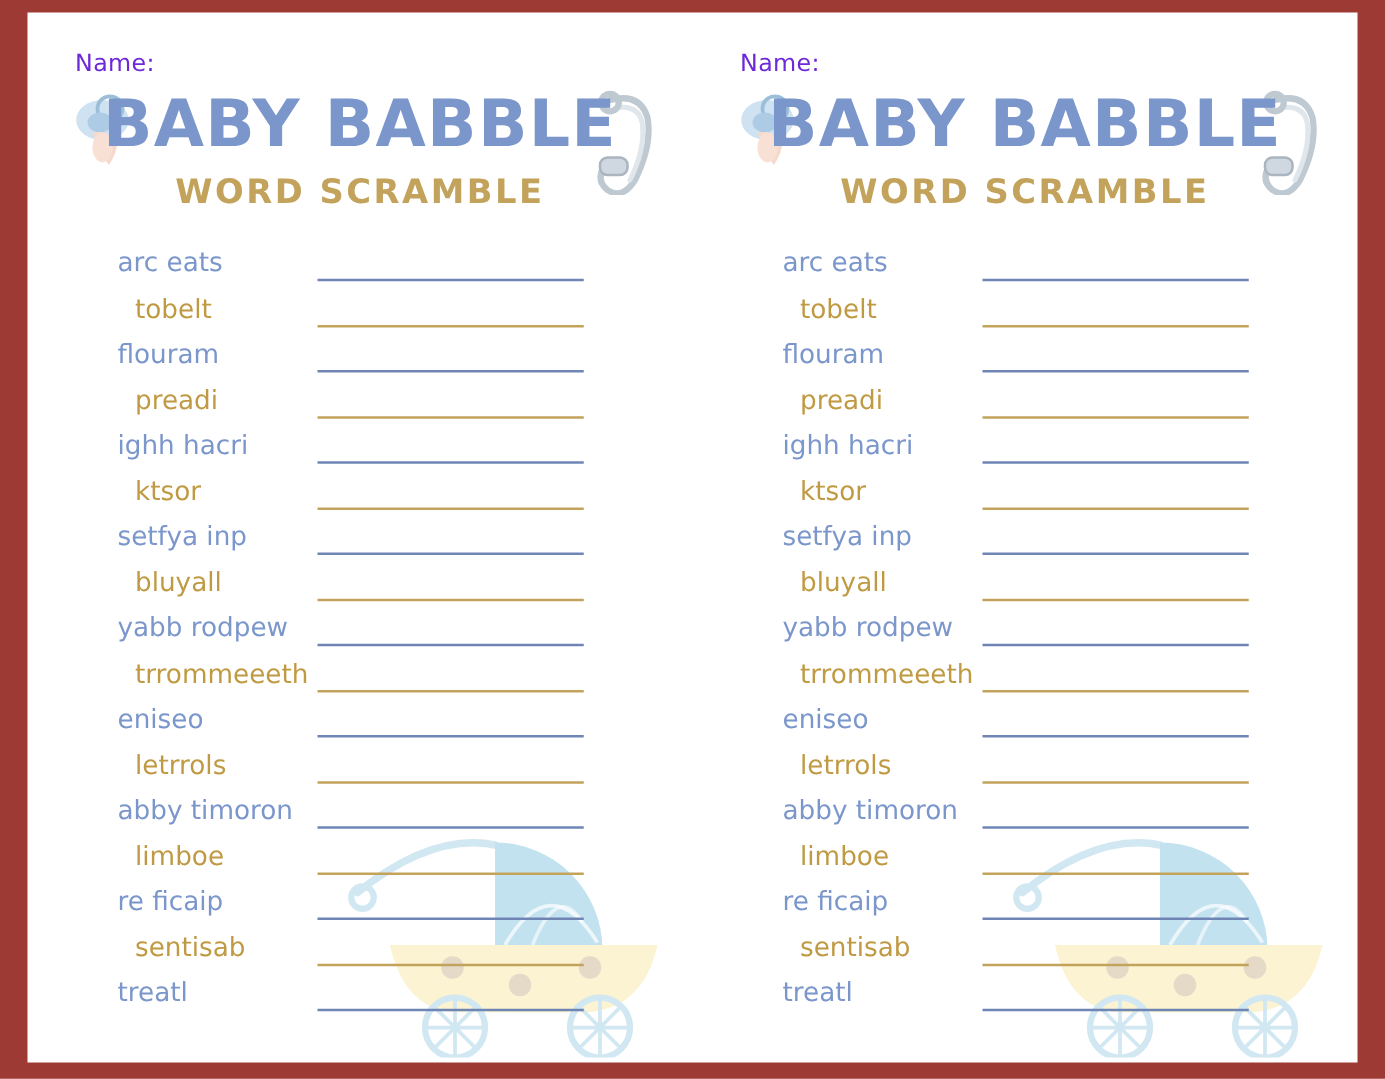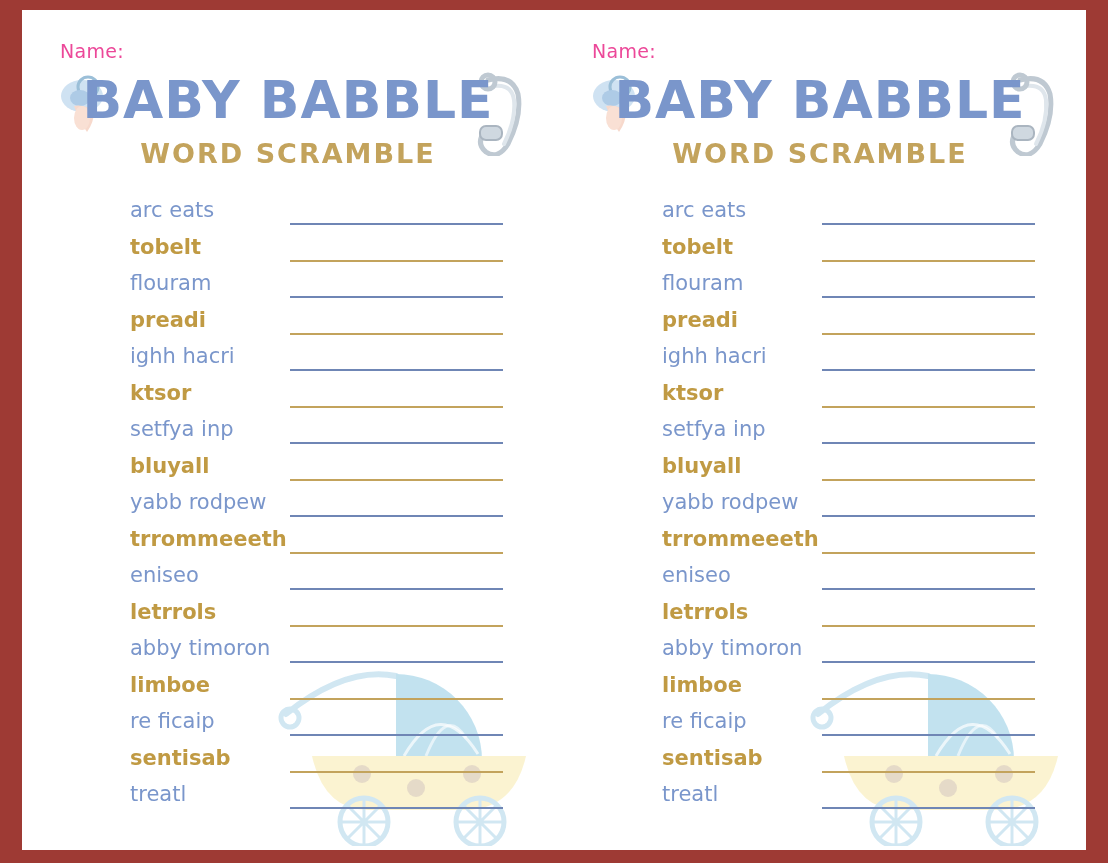--- a/index.html
+++ b/index.html
@@ -34,21 +34,21 @@
     height: 100%;
     overflow: hidden;
   }
 
   
   .name-label {
     position: absolute;
     left: 38px;
     top: 30px;
     font-size: 19px;
-    color: #ec4899;
+    color: #6d28d9;
     font-family: "DejaVu Sans", sans-serif;
     letter-spacing: 0.3px;
   }
 
   
   .title-wrap {
     position: absolute;
     left: 0;
     top: 58px;
     width: 100%;
@@ -86,44 +86,44 @@
     position: absolute;
     right: 22px;
     top: 60px;
     width: 58px;
     height: 86px;
   }
 
   
   .word-list {
     position: absolute;
-    left: 16px;
+    left: 0;
     top: 186px;
     width: 100%;
     z-index: 3;
-    padding-left: 20px;
   }
   .word-row {
     position: relative;
     height: 36.5px;
   }
   .word {
     position: absolute;
     left: 72px;
     top: 2px;
     font-family: "DejaVu Sans", sans-serif;
     font-size: 21px;
     white-space: nowrap;
   }
   .word.blue {
     color: #7a96cb;
   }
   .word.gold {
     color: #c09a43;
-    font-weight: bold;
+    font-weight: normal;
+    margin-left: 14px;
   }
   .answer-line {
     position: absolute;
     left: 232px;
     top: 27px;
     width: 213px;
     height: 2px;
   }
   .answer-line.blue { background: #6f86b5; }
   .answer-line.gold { background: #c3a35c; }

